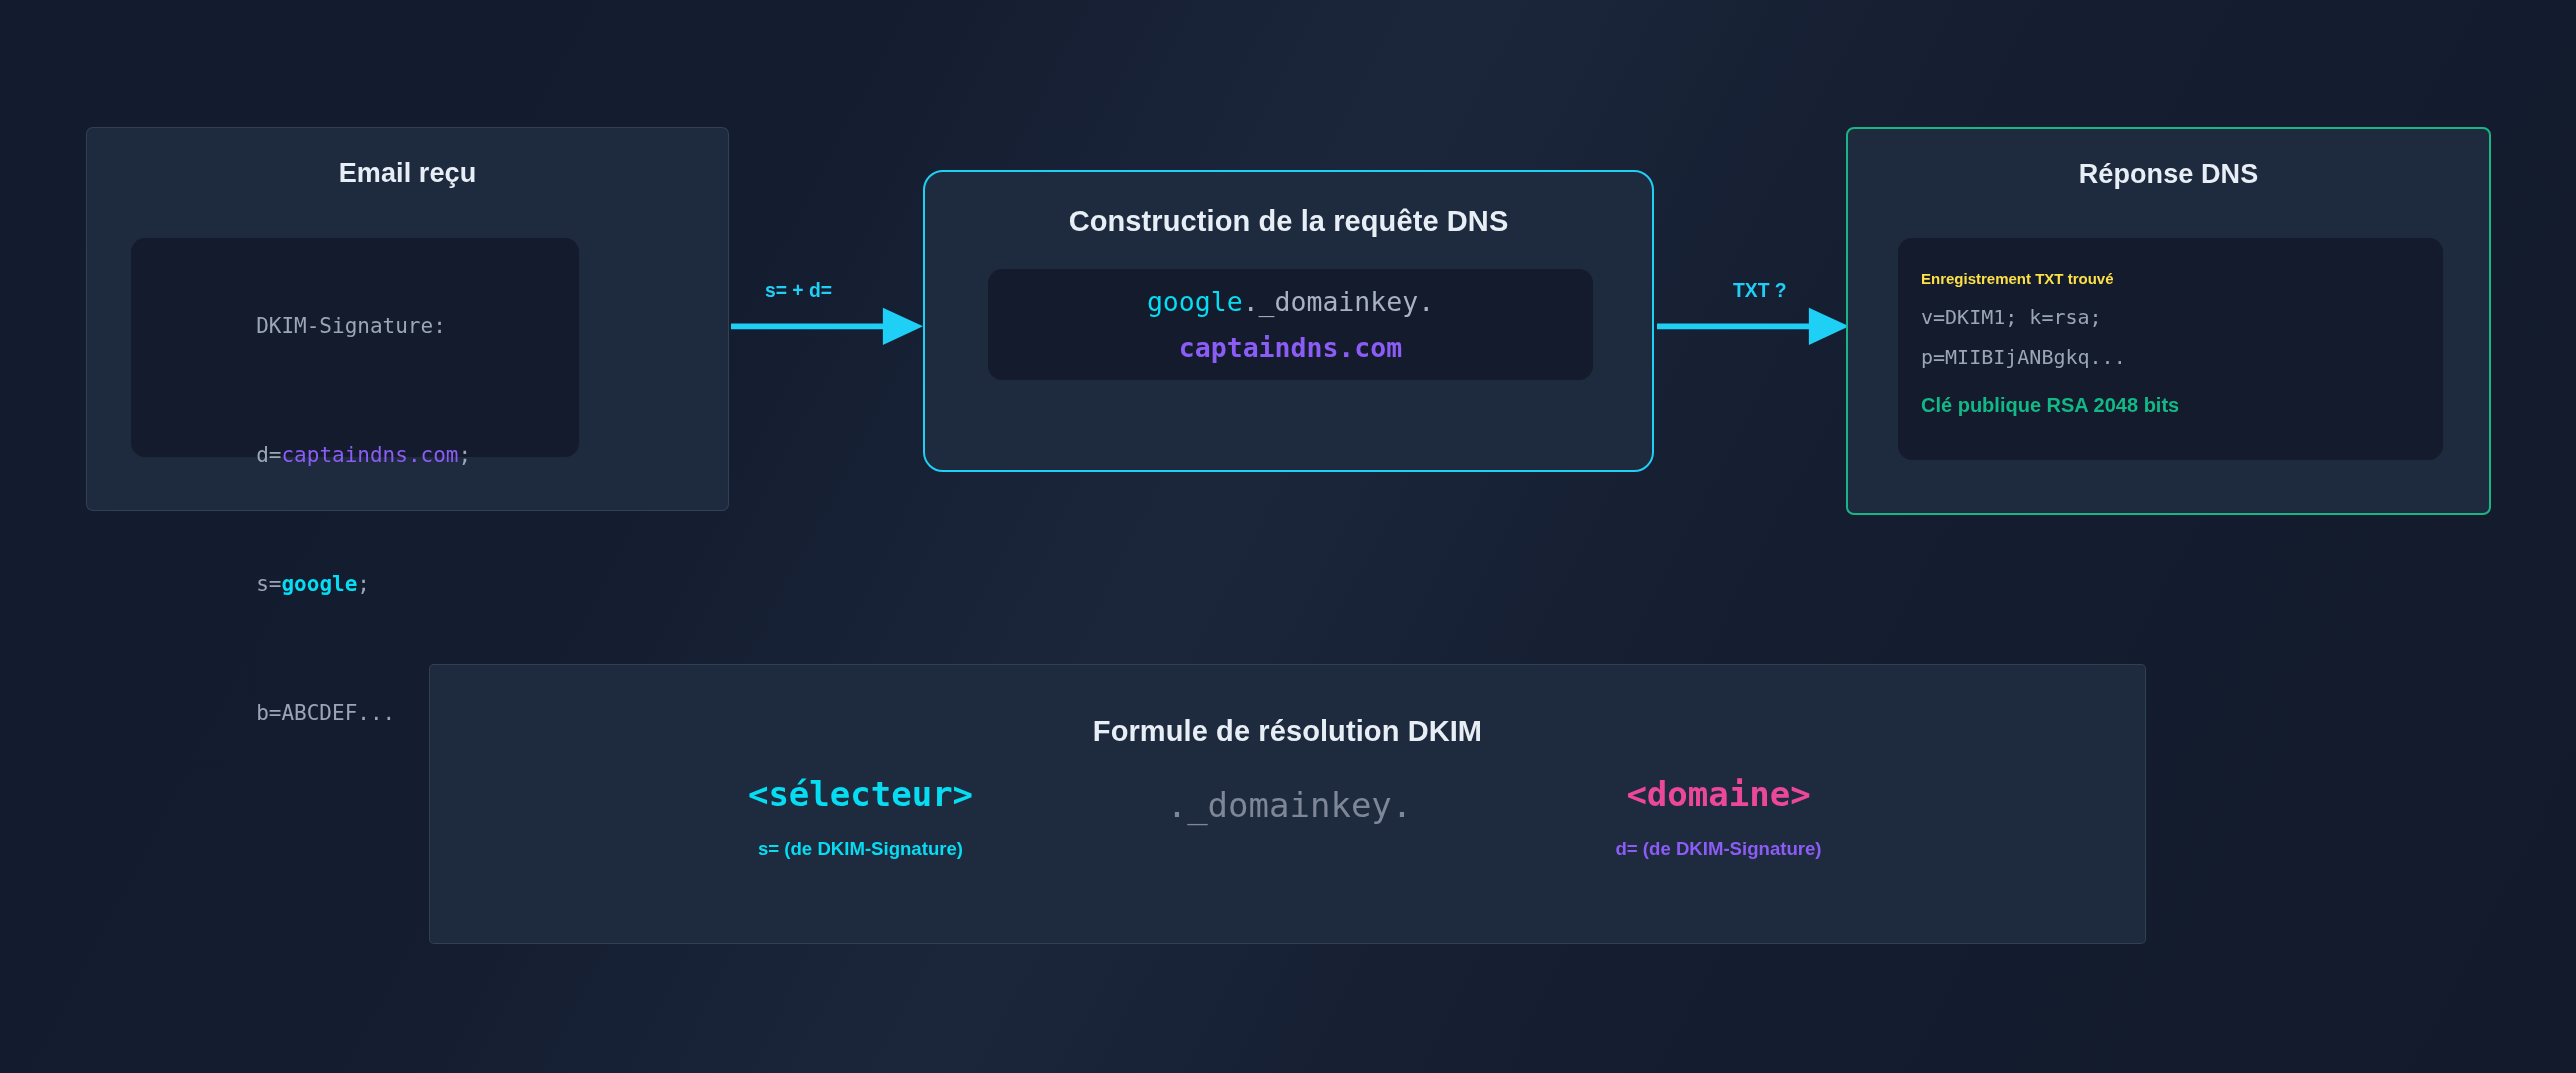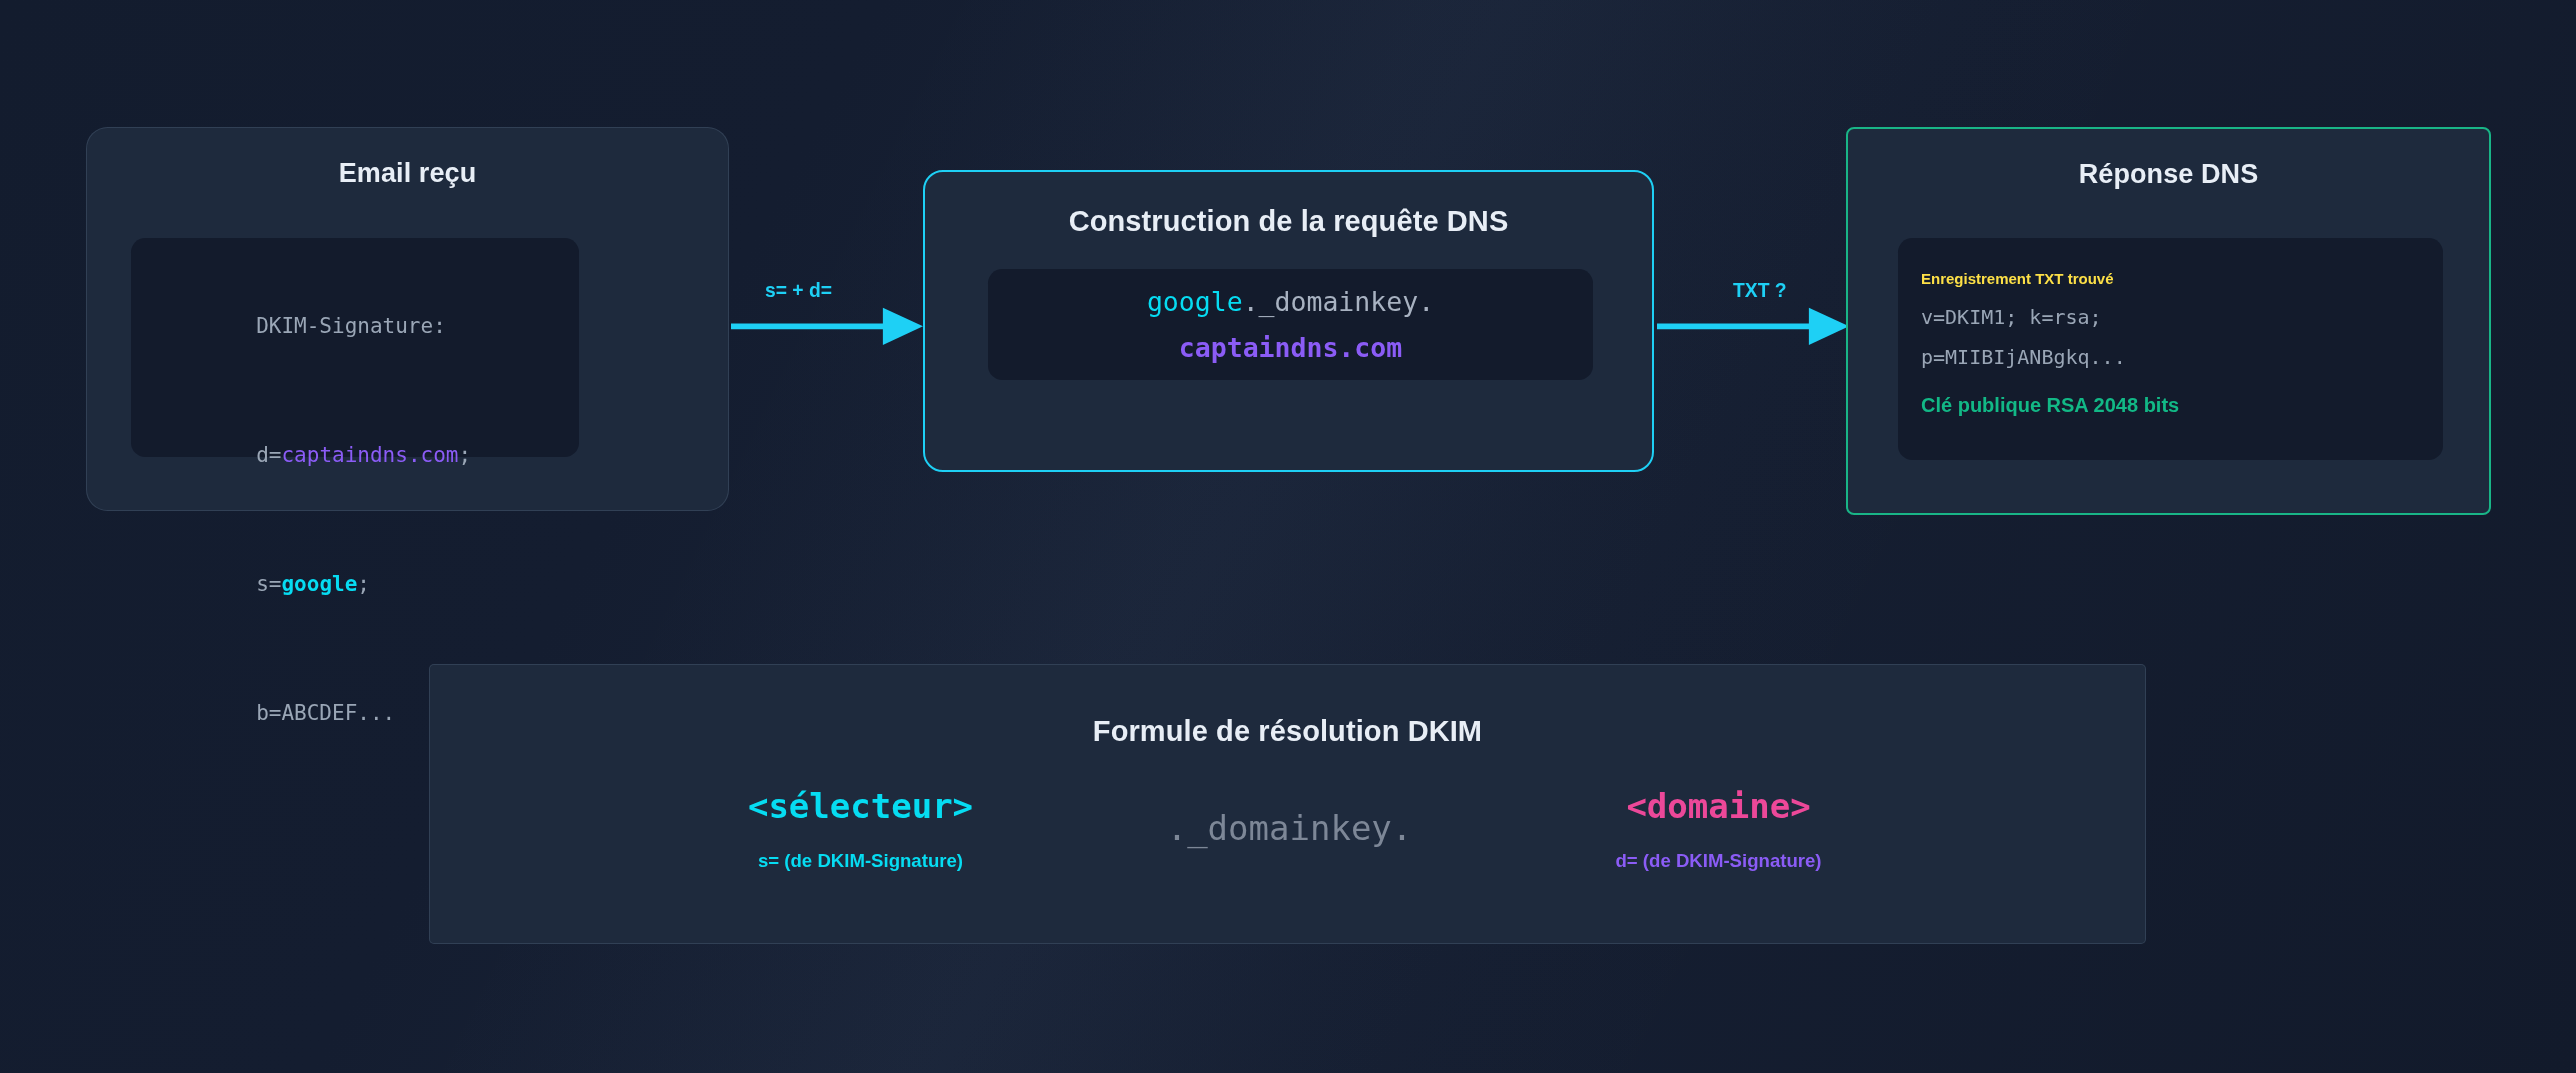--- a/index.html
+++ b/index.html
@@ -78,21 +78,21 @@
   .code-line {
     font-family: "DejaVu Sans Mono", "Liberation Mono", monospace;
     color: #9aa6b6;
     white-space: pre;
   }
   .tok-purple { color: #8b5cf6; }
   .tok-cyan   { color: #06dcf2; font-weight: bold; }
   .tok-gray   { color: #9aa6b6; }
 
   
-  #card-email { left: 86px; top: 127px; width: 643px; height: 384px; }
+  #card-email { left: 86px; top: 127px; width: 643px; height: 384px; border-radius: 7px; }
   #card-email .card-title { top: 30px; font-size: 27px; }
   #card-email .code-box { left: 44px; top: 110px; width: 448px; height: 219px; padding: 24px 24px; }
   #card-email .code-line { font-size: 21px; line-height: 43px; }
 
   
   #card-query { left: 923px; top: 170px; width: 731px; height: 302px; }
   #card-query .card-title { top: 33px; font-size: 29px; }
   #card-query .code-box { left: 63px; top: 97px; width: 605px; height: 111px; }
   #card-query .q-line {
     font-family: "DejaVu Sans Mono", "Liberation Mono", monospace;
@@ -145,23 +145,22 @@
 
   
   #card-formula { left: 429px; top: 664px; width: 1717px; height: 280px; border-radius: 5px; }
   #card-formula .card-title { top: 50px; font-size: 29px; }
 
   .formula-row {
     position: absolute;
     left: 4px; right: 0;
     top: 107px;
     display: flex;
-    align-items: flex-end;
+    align-items: center;
     justify-content: center;
-    margin-top: 12px;
   }
   .formula-col {
     width: 429px;
     text-align: center;
   }
   .formula-main {
     font-family: "DejaVu Sans Mono", "Liberation Mono", monospace;
     font-size: 34px;
     font-weight: bold;
     line-height: 44px;

